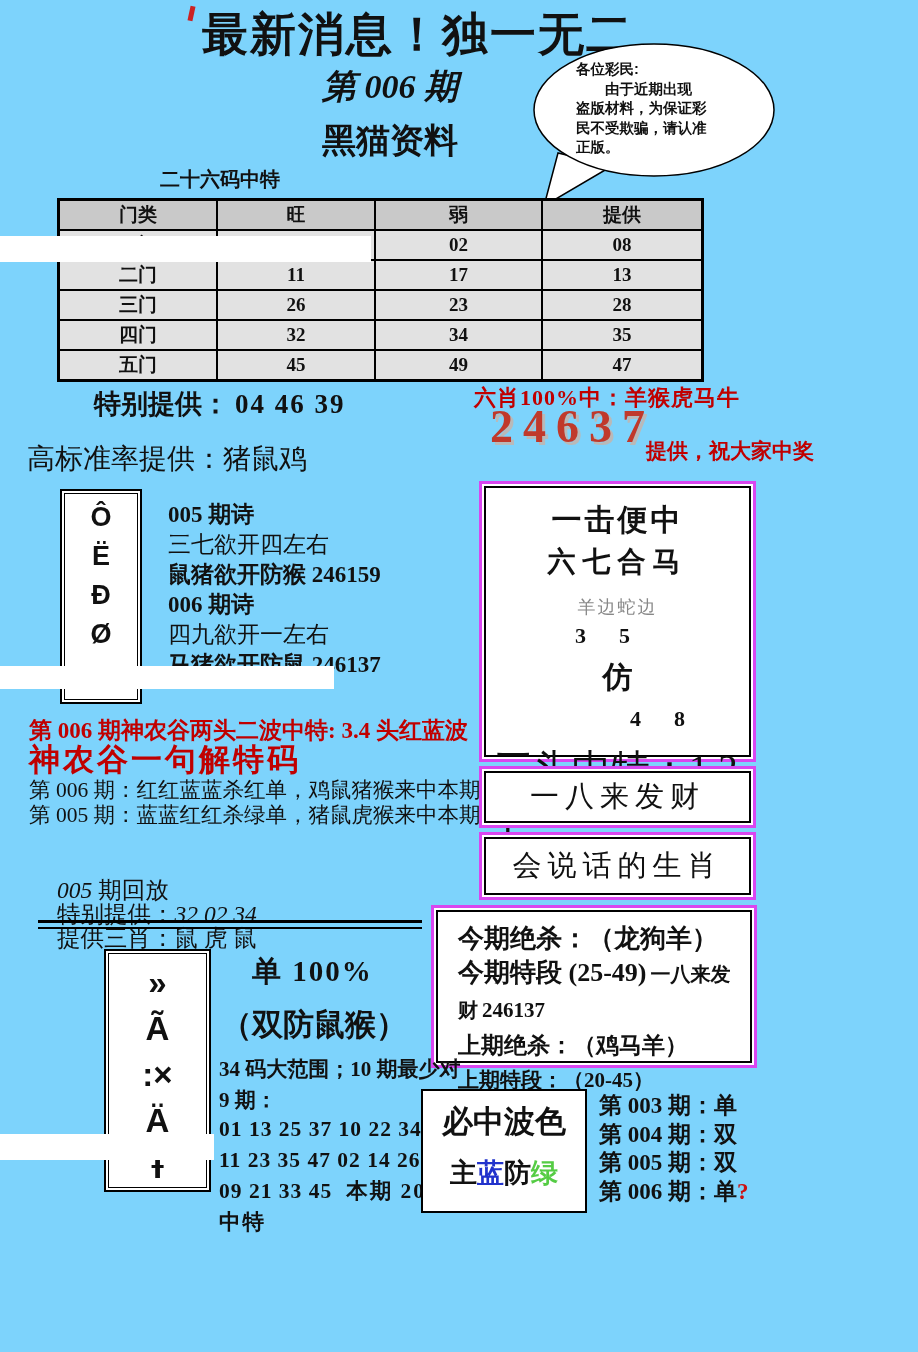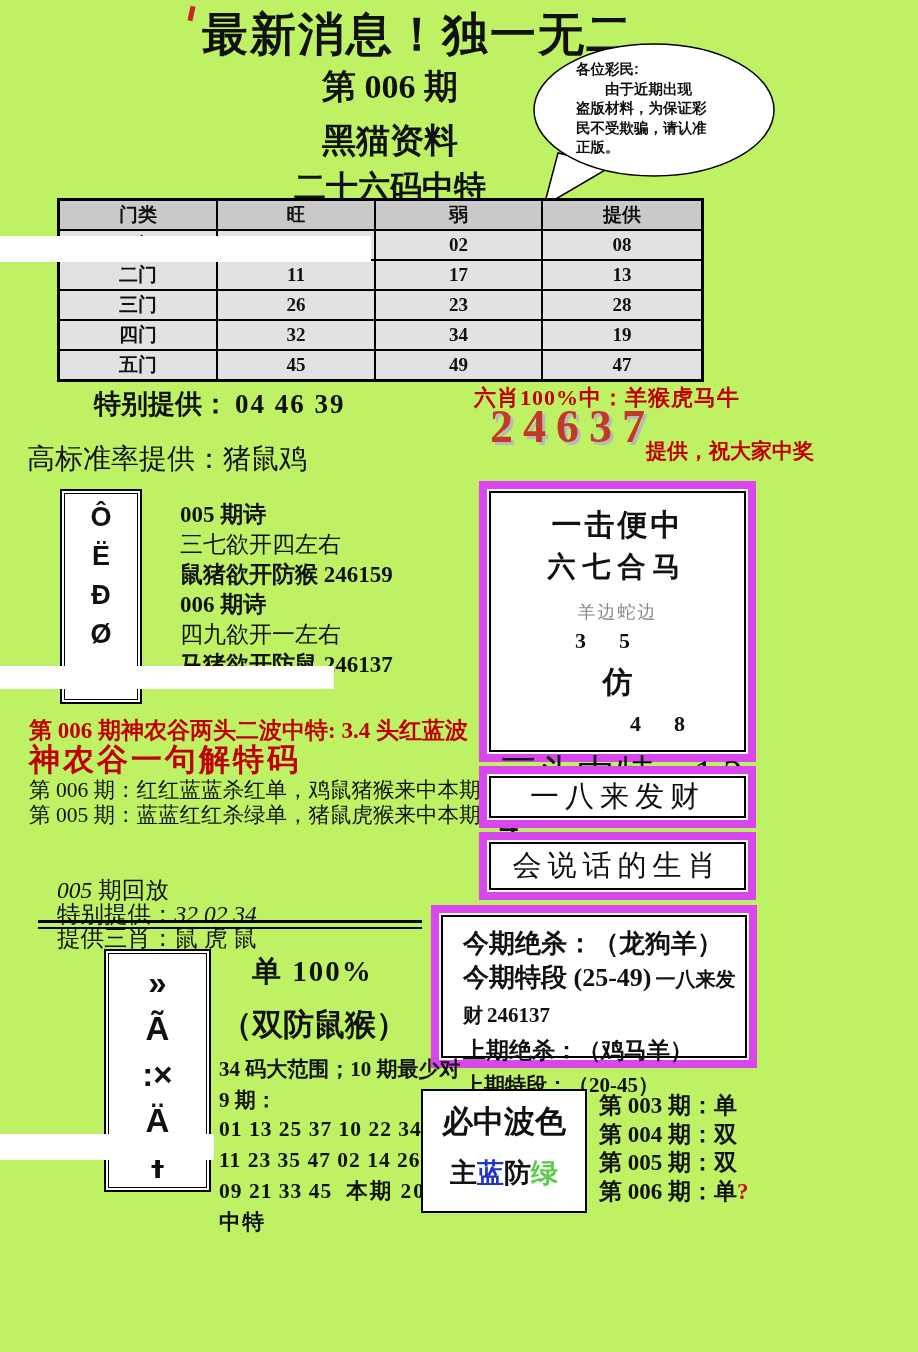--- a/index.html
+++ b/index.html
@@ -1,25 +1,25 @@
 <!DOCTYPE html>
 <html lang="zh"><head>
 <meta charset="utf-8">
 <style>
   body{margin:0;background:#fff;}
-  #page{position:relative;width:918px;height:1352px;background:#bef264;overflow:hidden;
+  #page{position:relative;width:918px;height:1352px;background:#7dd3fc;overflow:hidden;
         font-family:"Liberation Serif",serif;color:#111;}
   .abs{position:absolute;}
   .red{color:#c00000;}
 
   #red-tick{left:189px;top:6px;width:5px;height:15px;background:#cc2222;transform:rotate(12deg);}
   #title{left:158px;top:4px;width:520px;font-size:46px;font-weight:bold;text-align:center;letter-spacing:2px;}
-  #issue{left:160px;top:64px;width:460px;font-size:34px;font-weight:bold;text-align:center;}
+  #issue{left:160px;top:64px;width:460px;font-size:34px;font-weight:bold;text-align:center;font-style:italic;}
   #brand{left:160px;top:118px;width:460px;font-size:34px;font-weight:bold;text-align:center;}
-  #subtitle{left:160px;top:166px;width:460px;font-size:32px;font-weight:bold;text-align:center;}
+  #subtitle{left:160px;top:166px;width:460px;font-size:20px;font-weight:bold;}
 
   #bubble-svg{left:528px;top:38px;}
   #bubble-text{left:576px;top:60px;width:180px;font-family:"Liberation Sans",sans-serif;
                font-size:14.5px;font-weight:bold;line-height:19.5px;}
 
   #main-table{left:57px;top:198px;border-collapse:collapse;border:3px solid #000;}
   #main-table th,#main-table td{border:2px solid #000;font-size:19px;font-weight:bold;
         text-align:center;padding:0;height:28px;font-family:"Liberation Serif",serif;}
   #main-table th{background:#c9c9c9;}
   #main-table td{background:#e2e2e2;}
@@ -31,29 +31,29 @@
   #patch-c{left:0;top:1134px;width:214px;height:26px;}
 
   #special{left:94px;top:386px;font-size:27px;font-weight:bold;}
   #special .nums{margin-left:6px;letter-spacing:2px;}
   #six-xiao{left:474px;top:383px;font-size:22px;font-weight:bold;letter-spacing:1px;}
   #big-number{left:490px;top:400px;font-size:46px;font-weight:bold;letter-spacing:10px;color:#c0392b;
               text-shadow:3px 3px 0 #b9b9b9;}
   #six-note{left:646px;top:437px;font-size:21px;font-weight:bold;}
   #high-rate{left:27px;top:440px;font-size:28px;}
 
-  .dbox{border:8px solid #d946ef;padding:2px;box-sizing:border-box;background:#fff;}
+  .dbox{border:3px solid #d946ef;padding:2px;box-sizing:border-box;background:#fff;}
   .dbox-in{border:2px solid #000;width:100%;height:100%;box-sizing:border-box;}
   .dbox-thin{border:2px solid #000;padding:2px;box-sizing:border-box;background:#fff;}
   .dbox-thin .dbox-in{border:1px solid #000;}
 
   #poem-box{left:60px;top:489px;width:82px;height:215px;}
   #poem-box .sym{font-family:"Liberation Sans",sans-serif;font-size:27px;line-height:39px;
                  text-align:center;padding-top:4px;font-weight:bold;}
-  #poems{left:180px;top:500px;font-size:23px;line-height:30px;font-weight:bold;}
+  #poems{left:168px;top:500px;font-size:23px;line-height:30px;font-weight:bold;}
   #poems .pn{font-weight:normal;}
 
   #sn-red1{left:29px;top:715px;font-size:23px;font-weight:bold;}
   #sn-red2{left:29px;top:739px;font-size:31px;font-weight:bold;letter-spacing:3px;}
   #sn-blk1{left:29px;top:775px;font-size:21.5px;}
   #sn-blk2{left:29px;top:800px;font-size:21.5px;}
 
   #replay{left:57px;top:878px;font-size:23.5px;line-height:24px;}
   #replay .it{font-style:italic;}
 
@@ -146,21 +146,21 @@
     <tr>
       <td>三门</td>
       <td>26</td>
       <td>23</td>
       <td>28</td>
     </tr>
     <tr>
       <td>四门</td>
       <td>32</td>
       <td>34</td>
-      <td>19</td>
+      <td>35</td>
     </tr>
     <tr>
       <td>五门</td>
       <td>45</td>
       <td>49</td>
       <td>47</td>
     </tr>
   </tbody>
     </table>
   <div class="abs patch" id="patch-a"></div>

